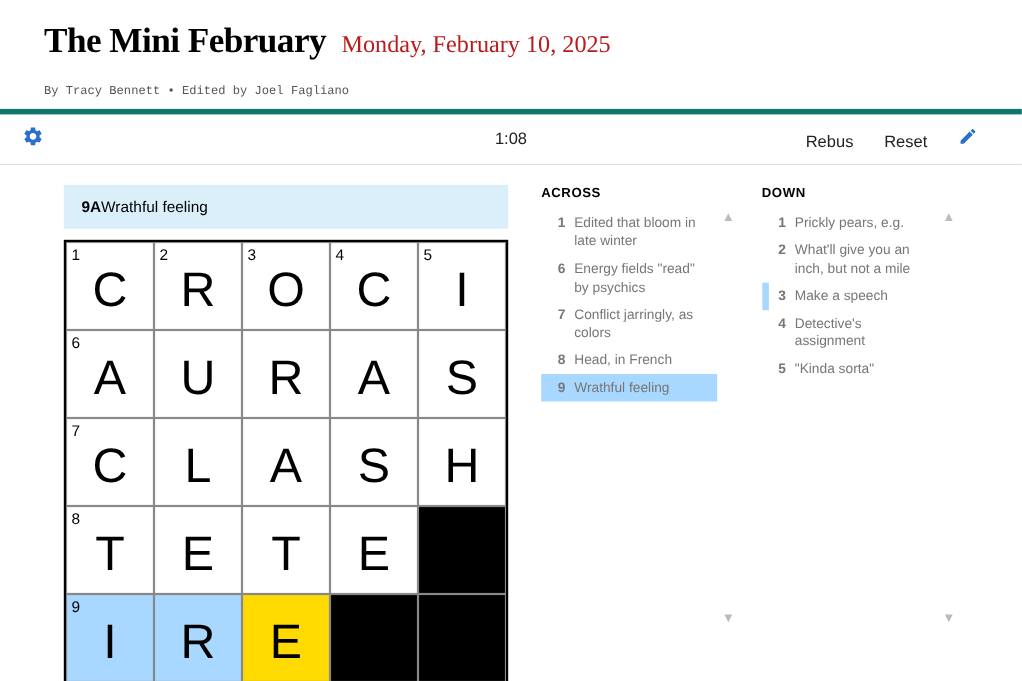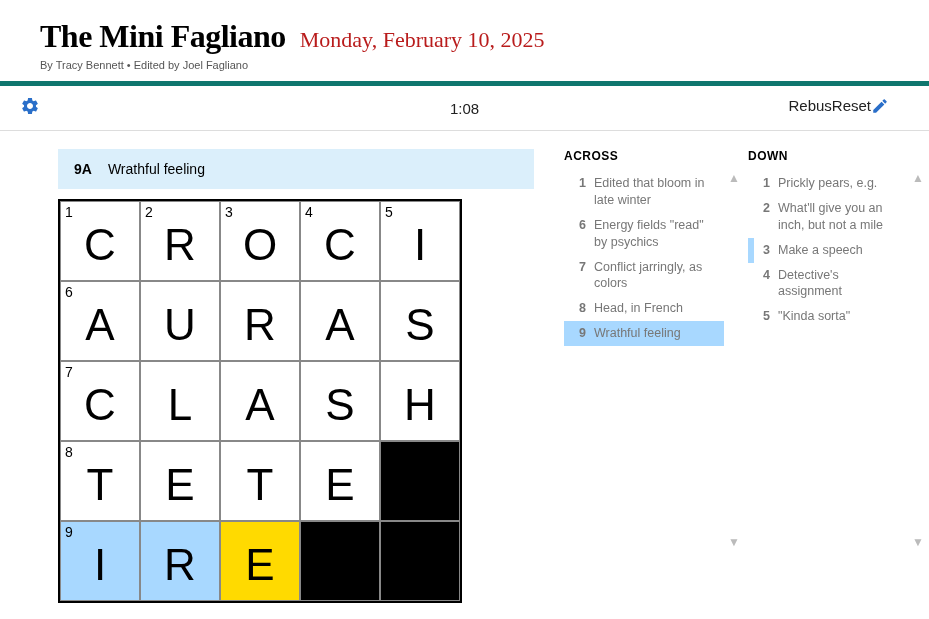--- a/index.html
+++ b/index.html
@@ -2,34 +2,34 @@
 <html><head>
 <meta charset="utf-8">
 <style>
   * { box-sizing: border-box; margin: 0; padding: 0; }
   body { font-family: Georgia, 'Times New Roman', serif; background: #fff; color: #000; }
   
   .header { padding: 18px 40px 10px 40px; }
   .title-row { display: flex; align-items: baseline; gap: 14px; }
   .title { font-family: Georgia, serif; font-weight: 900; font-size: 32px; letter-spacing: -0.5px; }
   .date { font-family: Georgia, serif; font-size: 22px; color: #b91c1c; font-weight: 400; }
-  .byline { font-family: Liberation Sans, sans-serif; font-size: 11px; color: #555; margin-top: 4px; }
+  .byline { font-family: Liberation Mono, monospace; font-size: 11px; color: #555; margin-top: 22px; }
   
   .toolbar { display: flex; align-items: center; justify-content: space-between; padding: 10px 40px 10px 20px; border-top: 5px solid #0f766e; border-bottom: 1px solid #ddd; font-family: Arial, Helvetica, sans-serif; }
   .toolbar-left { display:flex; align-items:center; }
   .gear { color: #2a6fc9; cursor: pointer; }
   .timer { font-size: 15px; color: #222; position:absolute; left:50%; transform:translateX(-50%); }
-  .toolbar-right { display: flex; align-items: flex-start; }
+  .toolbar-right { display: flex; align-items: flex-end; gap: 28px; }
   .toolbar-btn { font-size: 15px; color: #222; cursor: pointer; background:none; border:none; font-family: Arial, sans-serif; }
   .pencil { color: #2a6fc9; cursor: pointer; }
   
   .main { display: flex; gap: 30px; padding: 18px 40px 20px 58px; align-items: flex-start; }
   
   .puzzle-col { flex: 0 0 auto; }
-  .cluebar { background: #dbeffb; padding: 12px 16px; font-family: Arial, sans-serif; font-size: 14px; width: 476px; margin-bottom: 10px; display:flex; gap:16px; }
+  .cluebar { background: #dbeffb; padding: 12px 16px; font-family: Arial, sans-serif; font-size: 14px; width: 404px; margin-bottom: 10px; display:flex; gap:0; }
   .cluebar-num { font-weight: bold; }
   
   .grid { border: 2px solid #000; display: grid; grid-template-columns: repeat(5, 80px); grid-template-rows: repeat(5, 80px); width: 404px; background:#fff; }
   .cell { border: 0.5px solid #888; position: relative; display:flex; align-items:center; justify-content:center; font-family: Arial, Helvetica, sans-serif; }
   .cell.black { background: #000; }
   .cell.hl { background: #a8d8ff; }
   .cell.focus { background: #ffda00; }
   .cell-num { position: absolute; top: 2px; left: 4px; font-size: 14px; font-weight: 400; color:#000; }
   .cell-letter { font-size: 44px; font-weight: 400; line-height:1; margin-top:8px; }
   
@@ -45,21 +45,21 @@
   .scroll-arrows { display:flex; flex-direction:column; justify-content:space-between; width:20px; align-items:center; padding: 0 0 2px 0; }
   .arrow { color:#bbb; font-size:12px; cursor:pointer; user-select:none; }
   .clue-block { display:flex; flex-direction:column; flex:1; }
   .clue-body { display:flex; height: 380px; }
 </style>
 </head>
 <body>
 
 <div class="header">
   <div class="title-row">
-    <span class="title">The Mini Fagliano</span>
+    <span class="title">The Mini February</span>
     <span class="date">Monday, February 10, 2025</span>
   </div>
   <div class="byline">By Tracy Bennett  •  Edited by Joel Fagliano</div>
 </div>
 
 <div class="toolbar" style="position:relative;">
   <div class="toolbar-left">
     <span class="gear">
       <svg width="20" height="20" viewBox="0 0 24 24" fill="currentColor">
           <path d="M19.14,12.94c0.04-0.3,0.06-0.61,0.06-0.94c0-0.32-0.02-0.64-0.07-0.94l2.03-1.58c0.18-0.14,0.23-0.41,0.12-0.61 l-1.92-3.32c-0.12-0.22-0.37-0.29-0.59-0.22l-2.39,0.96c-0.5-0.38-1.03-0.7-1.62-0.94L14.4,2.81c-0.04-0.24-0.24-0.41-0.48-0.41 h-3.84c-0.24,0-0.43,0.17-0.47,0.41L9.25,5.35C8.66,5.59,8.12,5.92,7.63,6.29L5.24,5.33c-0.22-0.08-0.47,0-0.59,0.22L2.74,8.87 C2.62,9.08,2.66,9.34,2.86,9.48l2.03,1.58C4.84,11.36,4.8,11.69,4.8,12s0.02,0.64,0.07,0.94l-2.03,1.58 c-0.18,0.14-0.23,0.41-0.12,0.61l1.92,3.32c0.12,0.22,0.37,0.29,0.59,0.22l2.39-0.96c0.5,0.38,1.03,0.7,1.62,0.94l0.36,2.54 c0.05,0.24,0.24,0.41,0.48,0.41h3.84c0.24,0,0.44-0.17,0.47-0.41l0.36-2.54c0.59-0.24,1.13-0.56,1.62-0.94l2.39,0.96 c0.22,0.08,0.47,0,0.59-0.22l1.92-3.32c0.12-0.22,0.07-0.47-0.12-0.61L19.14,12.94z M12,15.6c-1.98,0-3.6-1.62-3.6-3.6 s1.62-3.6,3.6-3.6s3.6,1.62,3.6,3.6S13.98,15.6,12,15.6z"></path>

